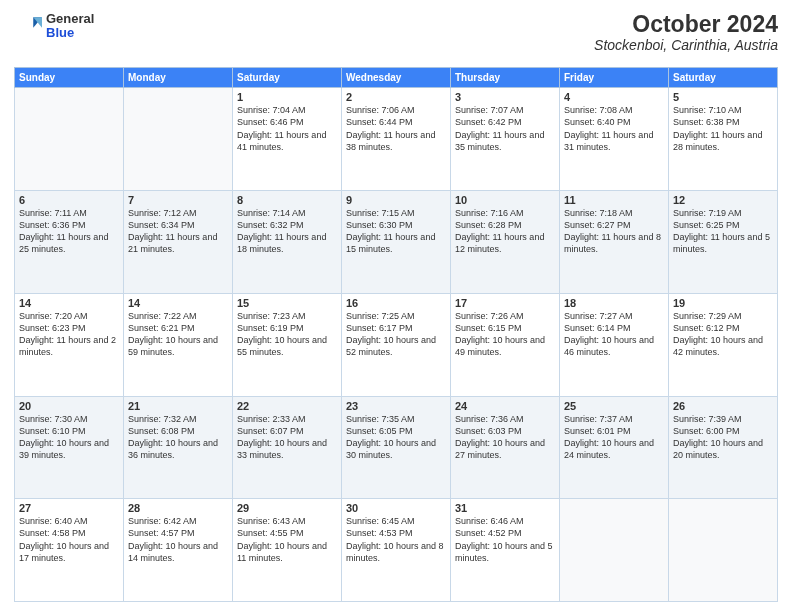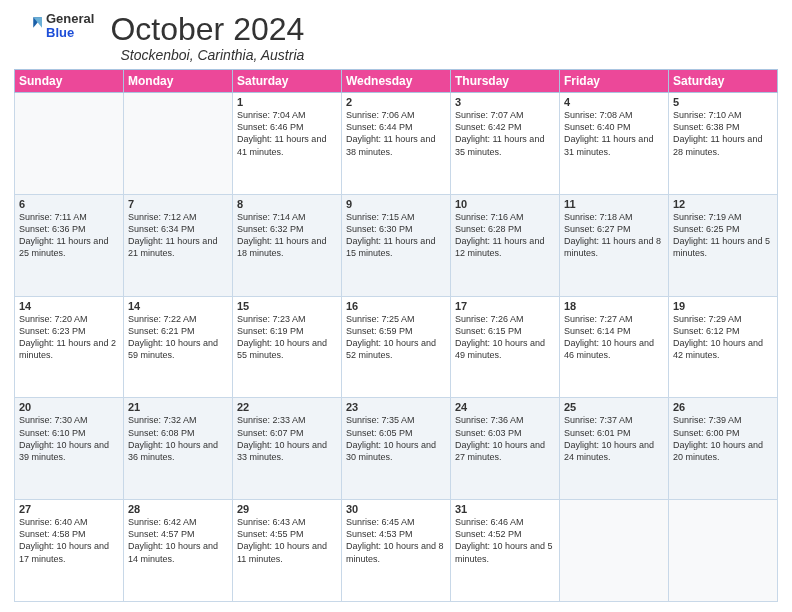--- a/index.html
+++ b/index.html
@@ -12,22 +12,23 @@
     }
     .page {
       width: 792px;
       height: 612px;
       padding: 12px 14px 10px 14px;
       display: flex;
       flex-direction: column;
     }
     .header {
       display: flex;
+      justify-content: space-between;
       align-items: flex-start;
-      margin-bottom: 6px;
+      margin-bottom: 14px;
       gap: 16px;
     }
     .logo {
       display: flex;
       align-items: center;
       gap: 4px;
     }
     .logo-text {
       display: flex;
       flex-direction: column;
@@ -39,41 +40,41 @@
     .logo-text span:first-child { color: #333; }
     .logo-text span:last-child { color: #1d4ed8; }
     .logo-icon {
       width: 28px;
       height: 28px;
     }
     .title-block {
       text-align: right;
     }
     .month-title {
-      font-size: 32px;
-      font-weight: normal;
+      font-size: 23px;
+      font-weight: bold;
       color: #333;
       line-height: 1.1;
     }
     .location-title {
       font-size: 14px;
       color: #333;
       font-weight: normal;
       font-style: italic;
     }
     .calendar {
       flex: 1;
       border-collapse: collapse;
       width: 100%;
       table-layout: fixed;
     }
     .calendar th {
-      background: #ec4899;
+      background: #3b82f6;
       color: #fff;
-      font-size: 12px;
+      font-size: 10px;
       font-weight: bold;
       padding: 4px 4px;
       text-align: left;
       border: 1px solid #aac4e0;
     }
     .calendar td {
       border: 1px solid #c8d8e8;
       vertical-align: top;
       padding: 3px 4px;
       font-size: 9.5px;
@@ -241,21 +242,21 @@
           <td>
             <span class="day-num">15</span>
             <div class="day-info">Sunrise: 7:23 AM
 Sunset: 6:19 PM
 Daylight: 10 hours
 and 55 minutes.</div>
           </td>
           <td>
             <span class="day-num">16</span>
             <div class="day-info">Sunrise: 7:25 AM
-Sunset: 6:59 PM
+Sunset: 6:17 PM
 Daylight: 10 hours
 and 52 minutes.</div>
           </td>
           <td>
             <span class="day-num">17</span>
             <div class="day-info">Sunrise: 7:26 AM
 Sunset: 6:15 PM
 Daylight: 10 hours
 and 49 minutes.</div>
           </td>

